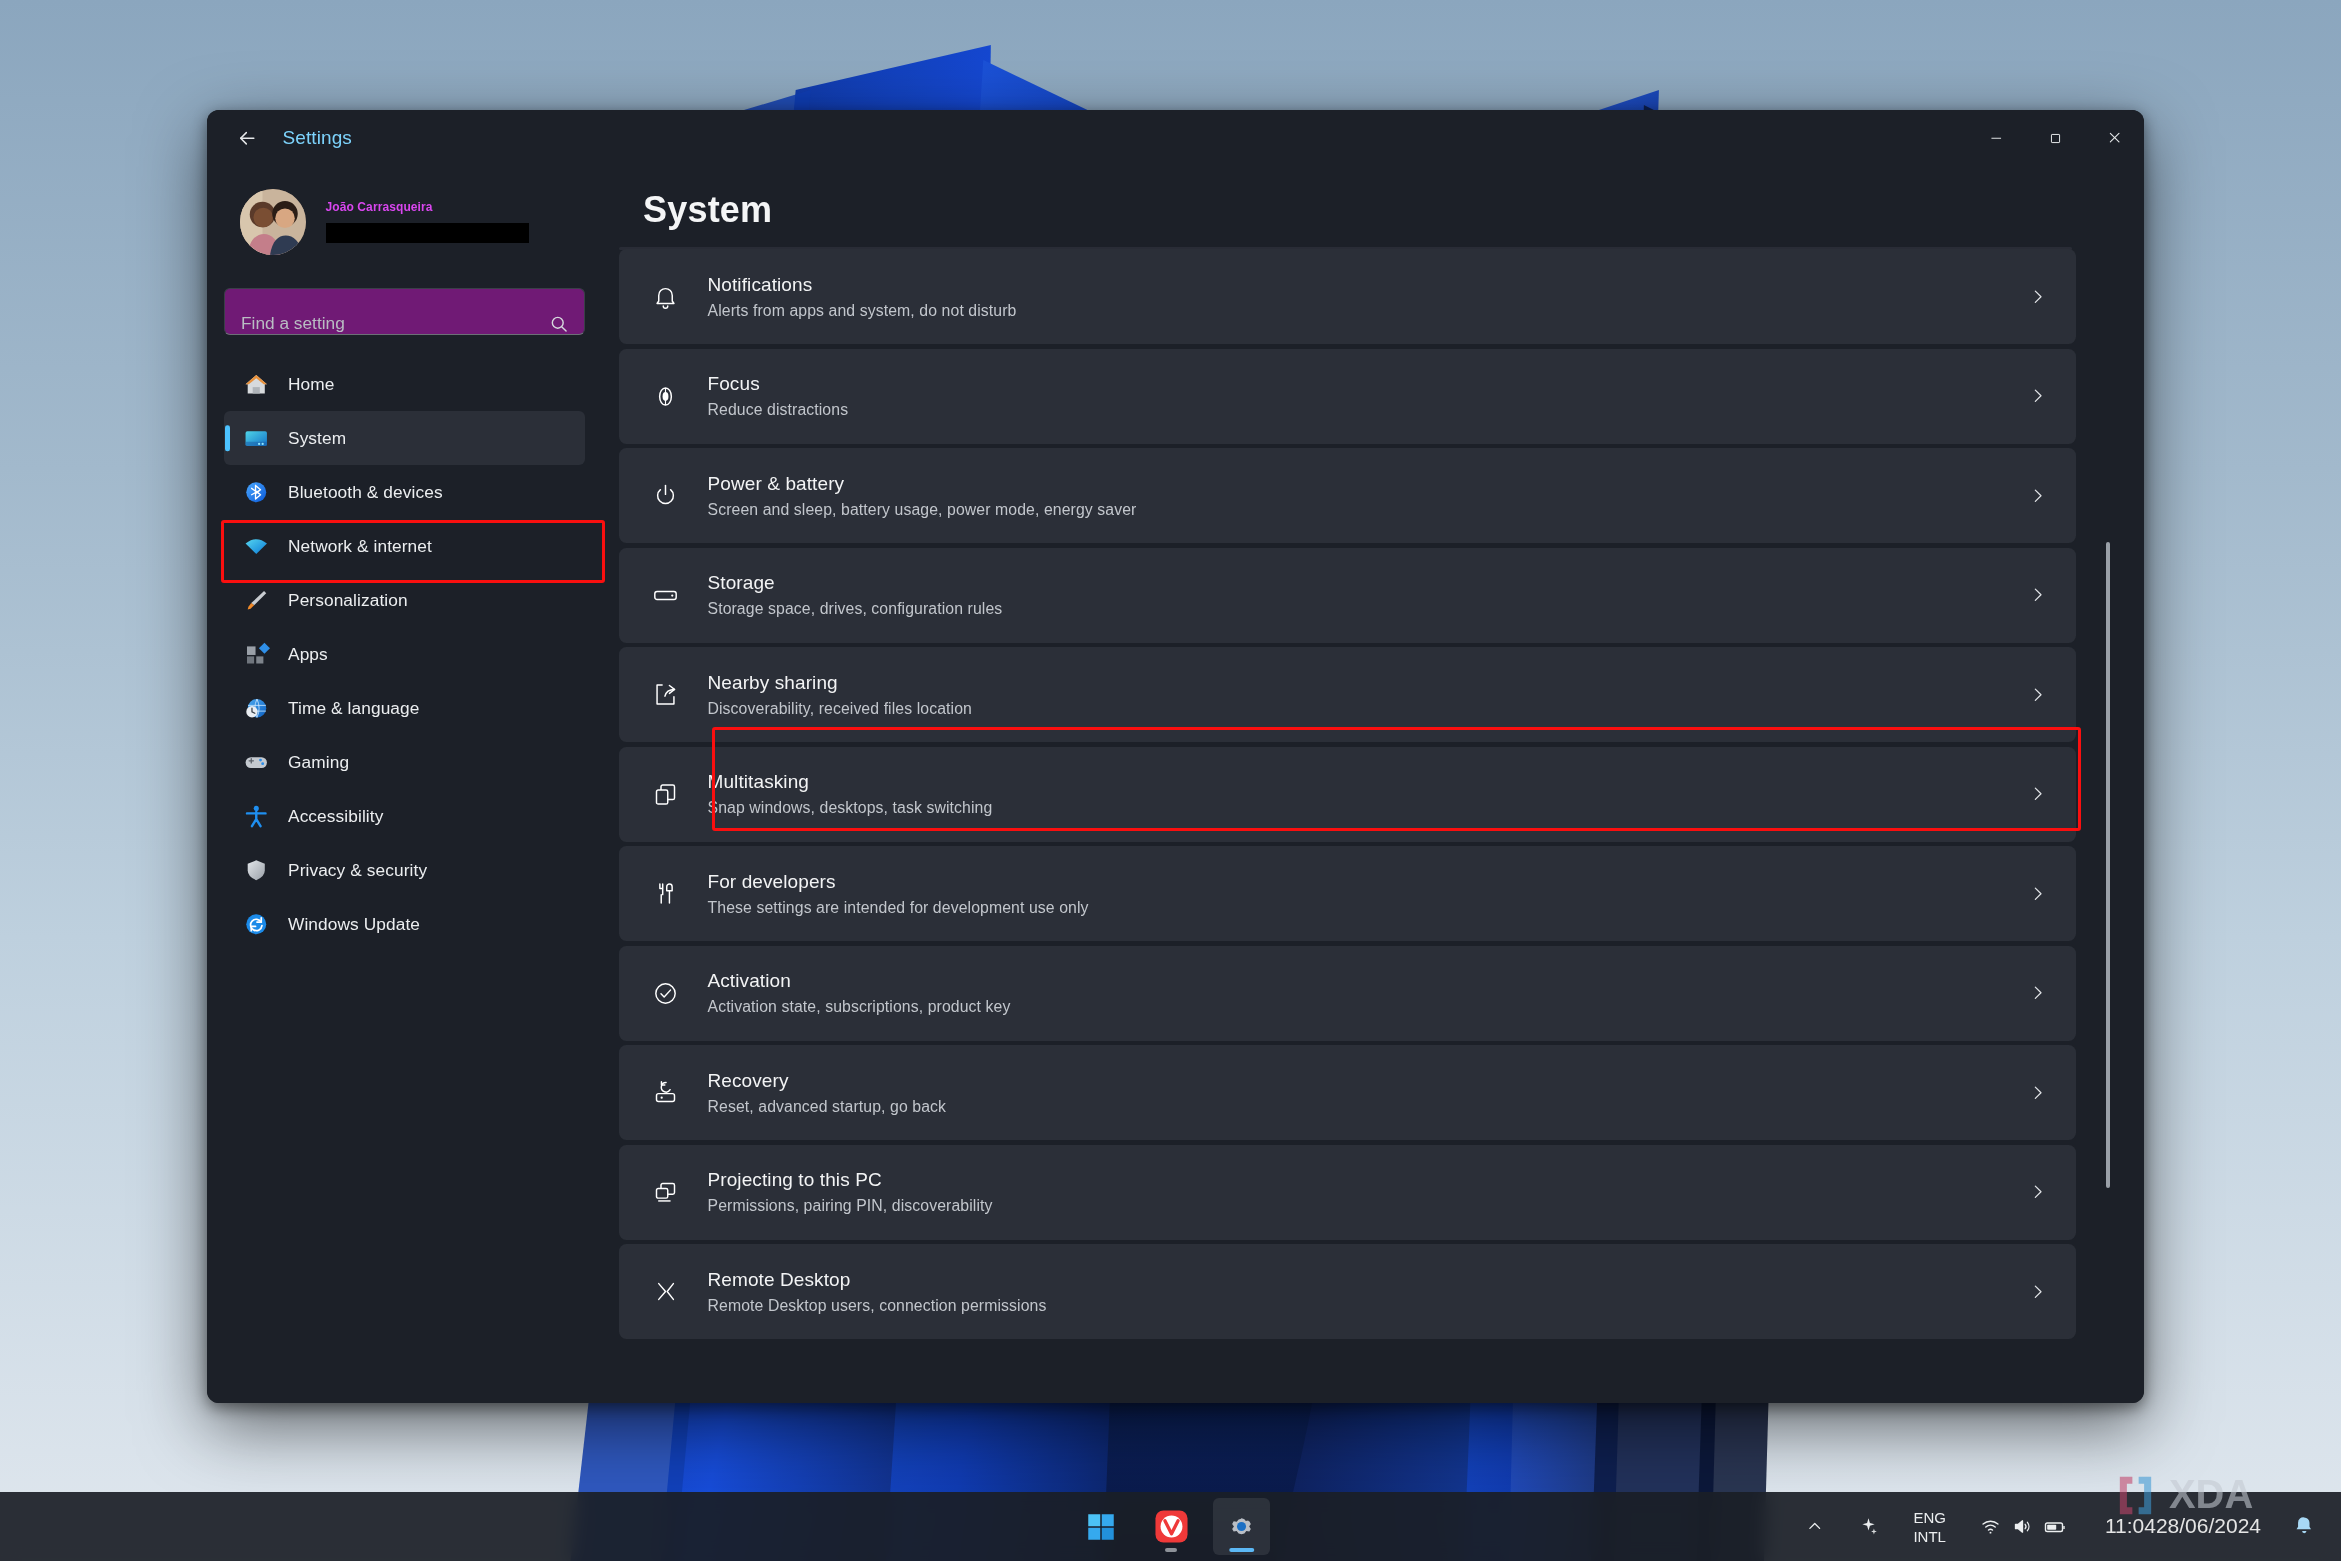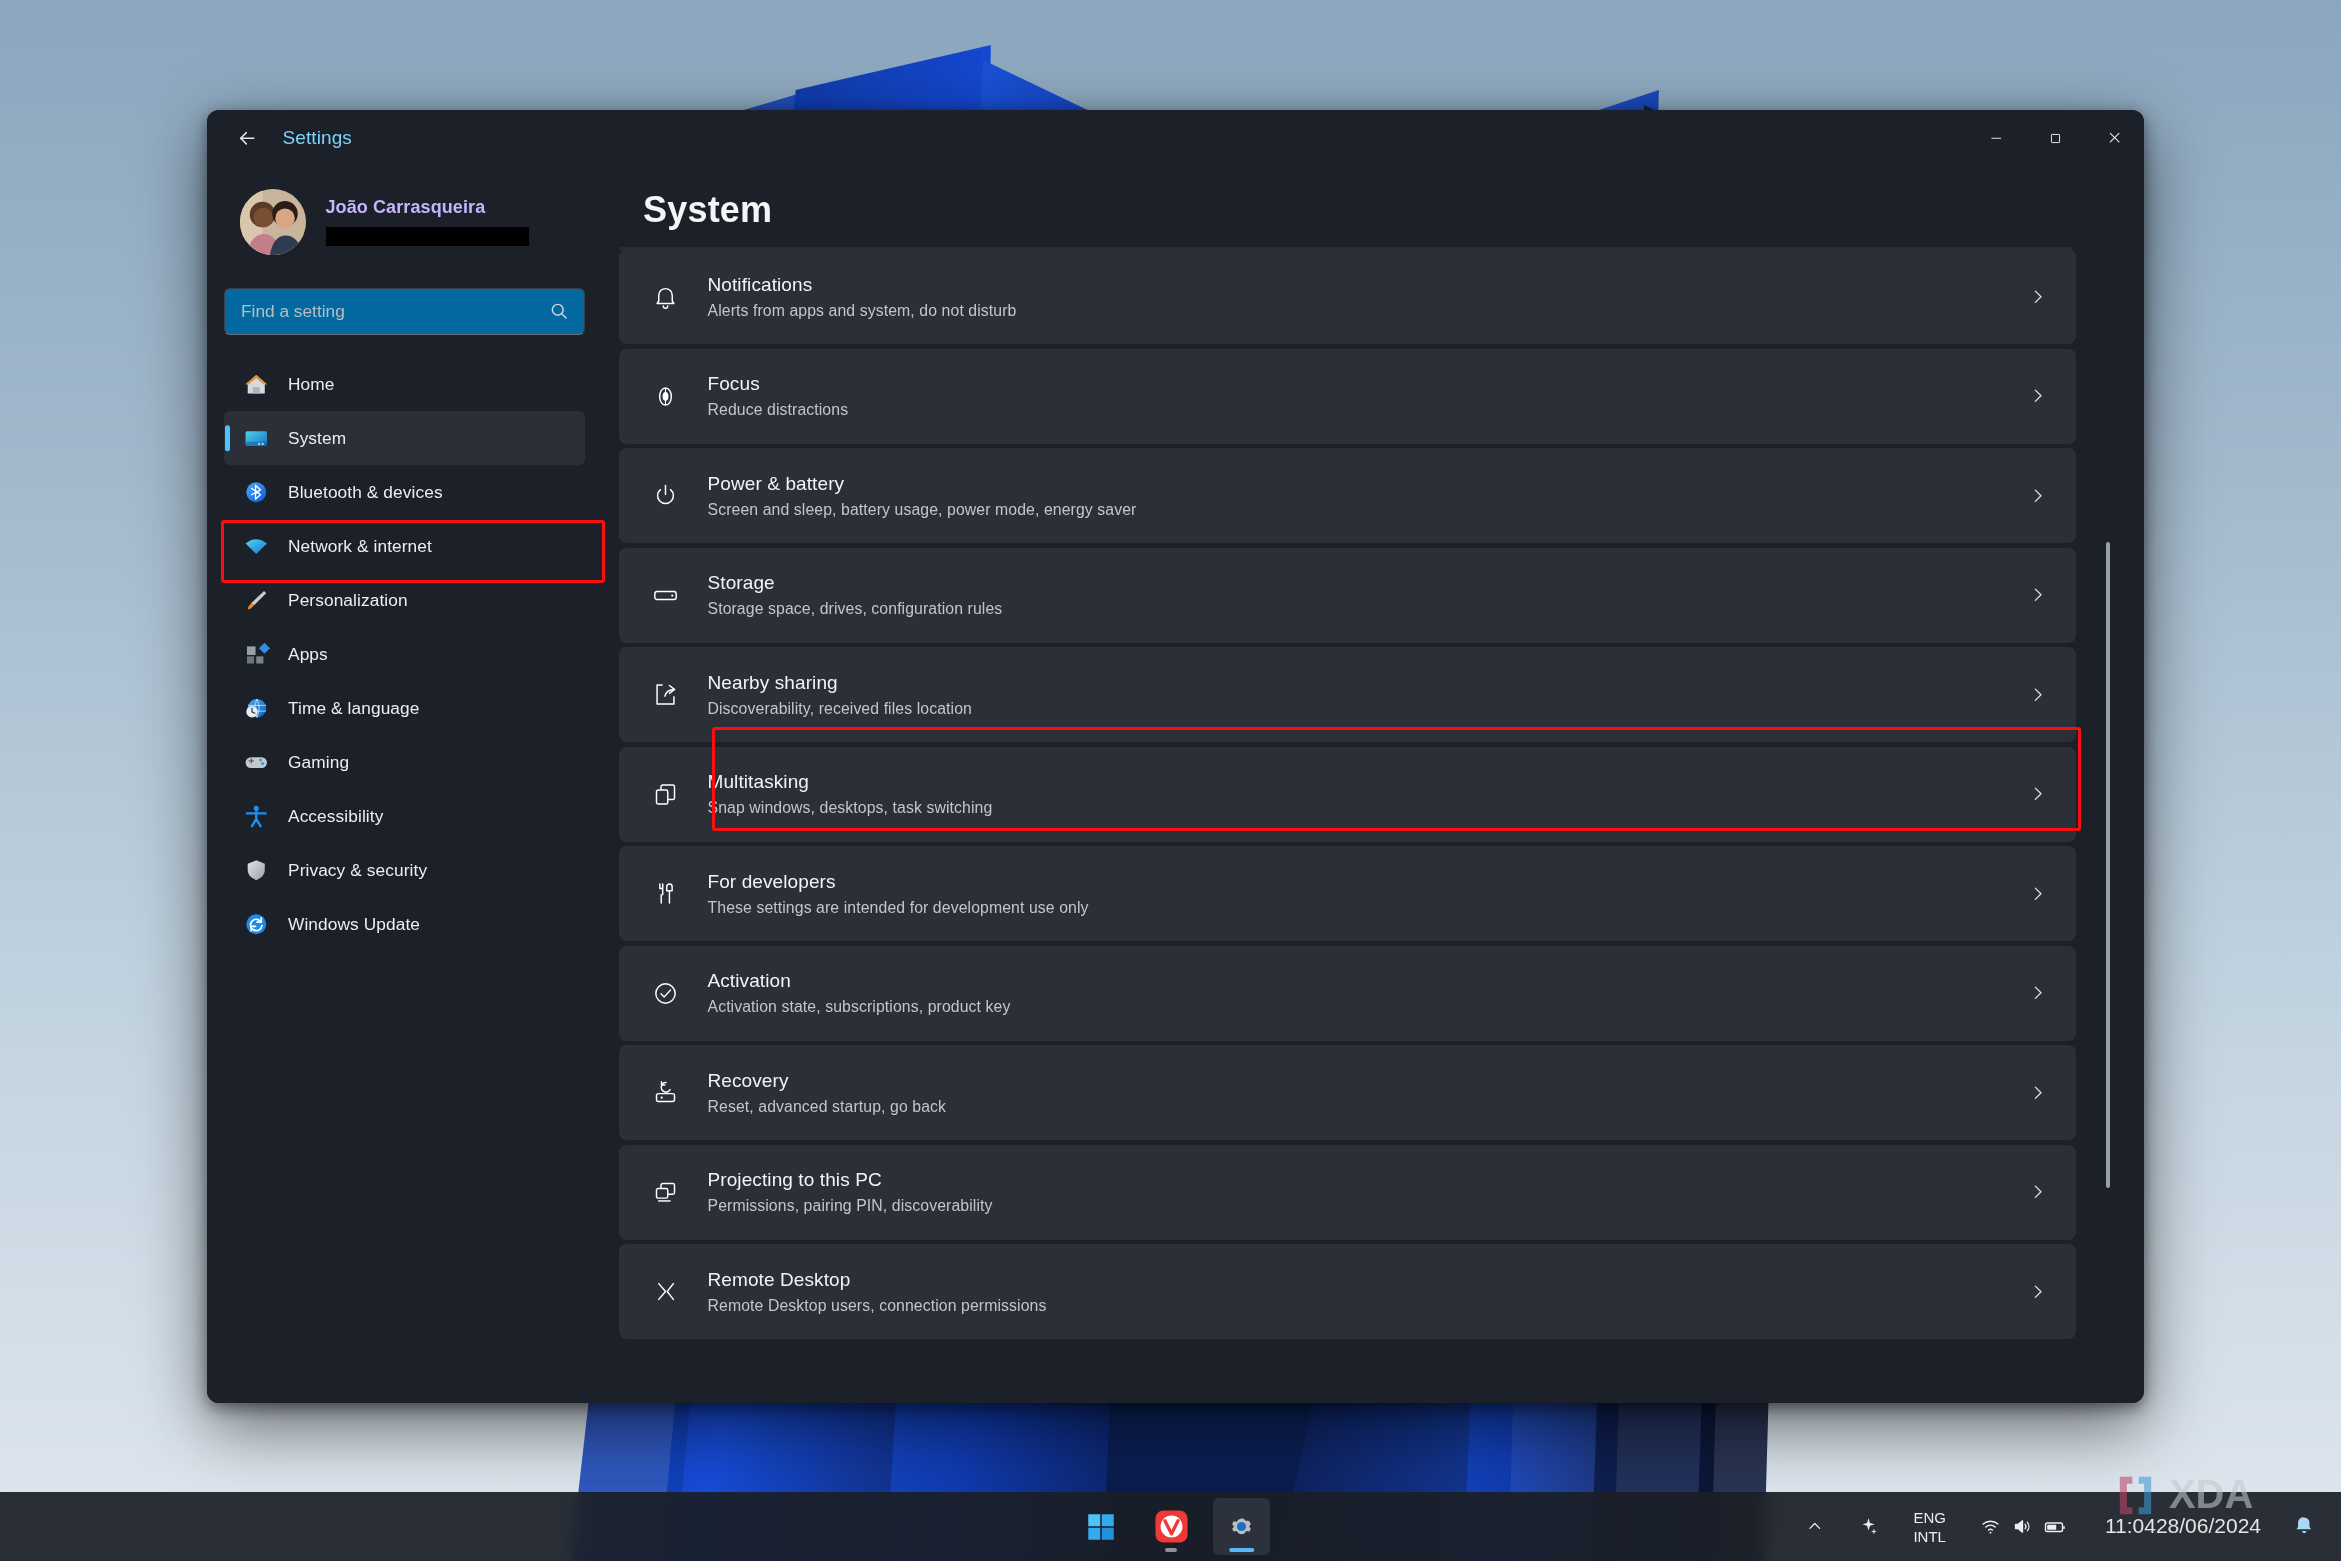--- a/index.html
+++ b/index.html
@@ -78,36 +78,36 @@
   }
   #avatar {
     width: 66px; height: 66px; border-radius: 50%;
     overflow: hidden; flex: 0 0 66px;
     background: #6c5b52;
     position: relative;
   }
   #avatar svg { width: 100%; height: 100%; display: block; }
   #account-text { margin-left: 19.5px; }
   #account-name {
-    font-size: 18px; font-weight: bold; color: #c4b5fd; letter-spacing: 0.1px;
+    font-size: 12px; font-weight: bold; color: #d946ef; letter-spacing: 0.1px;
   }
   #account-email-redaction {
     margin-top: 9px;
     width: 203px; height: 19.5px;
     background: #000;
   }
 
   #searchbox {
     margin: 33px 0 0 0;
     height: 47px;
-    background: #0369a1;
+    background: #701a75;
     border: 0.8px solid #3a3f48;
     border-bottom: 1.5px solid #6c7077;
     border-radius: 6px;
-    display: flex; align-items: center;
+    display: flex; align-items: flex-end;
     padding: 0 15px 0 16.5px;
   }
   #search-input-text { flex: 1; font-size: 17.3px; color: #b9bdc3; }
   #search-icon { color: #d6d9dd; display: flex; }
 
   #nav { margin-top: 22.5px; }
   .nav-item {
     height: 54px;
     display: flex; align-items: center;
     border-radius: 6px;

